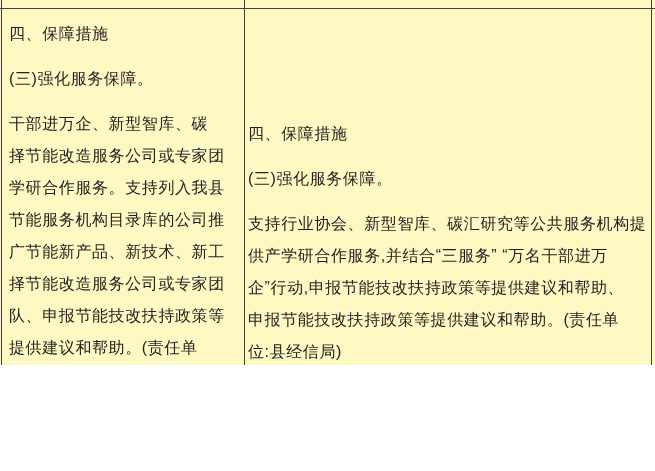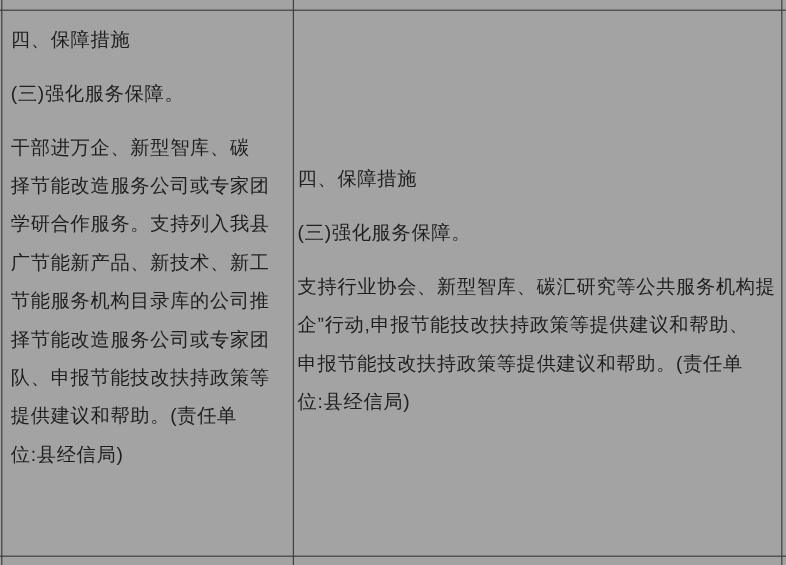--- a/index.html
+++ b/index.html
@@ -1,20 +1,20 @@
 <!DOCTYPE html>
 <html><head>
 <meta charset="utf-8">
 <style>
   html, body { margin: 0; padding: 0; background: #ffffff; }
   .page {
     position: relative;
     width: 655px;
-    height: 471px;
-    background: #a3a3a3;
+    height: 365px;
+    background: #fef9c3;
     overflow: hidden;
     font-family: "Liberation Sans", "DejaVu Sans", sans-serif;
     color: #1f1f1f;
   }
   .vline {
     position: absolute;
     top: 0;
     bottom: 0;
     width: 1px;
     background: #404040;
@@ -68,33 +68,34 @@
   <div class="hline h-top"></div>
   <div class="hline h-bottom"></div>
 
   <div class="cell cell-left">
     <div class="para tline">四、保障措施</div>
     <div class="para tline">(三)强化服务保障。</div>
     <div class="para">
       <div class="tline">干部进万企、新型智库、碳</div>
       <div class="tline">择节能改造服务公司或专家团</div>
       <div class="tline">学研合作服务。支持列入我县</div>
+      <div class="tline">节能服务机构目录库的公司推</div>
       <div class="tline">广节能新产品、新技术、新工</div>
-      <div class="tline">节能服务机构目录库的公司推</div>
       <div class="tline">择节能改造服务公司或专家团</div>
       <div class="tline">队、申报节能技改扶持政策等</div>
       <div class="tline">提供建议和帮助。(责任单</div>
       <div class="tline">位:县经信局)</div>
     </div>
   </div>
 
   <div class="cell cell-right">
     <div class="para tline">四、保障措施</div>
     <div class="para tline">(三)强化服务保障。</div>
     <div class="para">
       <div class="tline">支持行业协会、新型智库、碳汇研究等公共服务机构提</div>
+      <div class="tline">供产学研合作服务,并结合“三服务” “万名干部进万</div>
       <div class="tline">企”行动,申报节能技改扶持政策等提供建议和帮助、</div>
       <div class="tline">申报节能技改扶持政策等提供建议和帮助。(责任单</div>
       <div class="tline">位:县经信局)</div>
     </div>
   </div>
 
 </div>
 
 </body></html>

